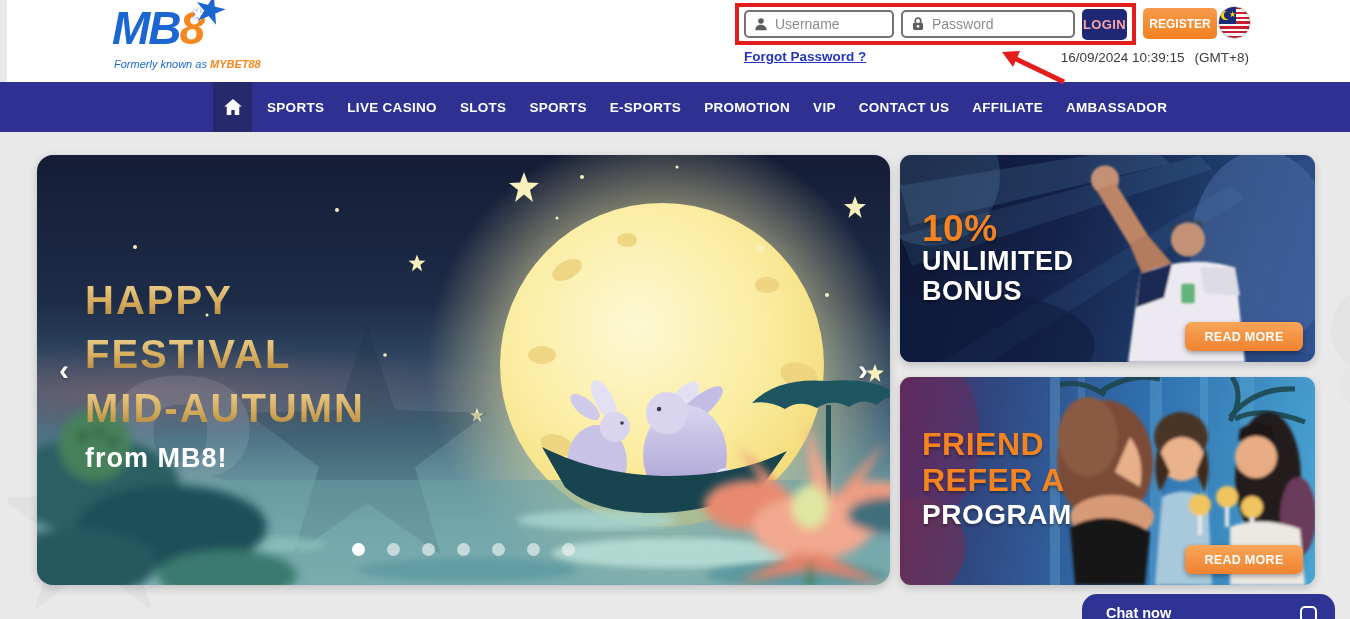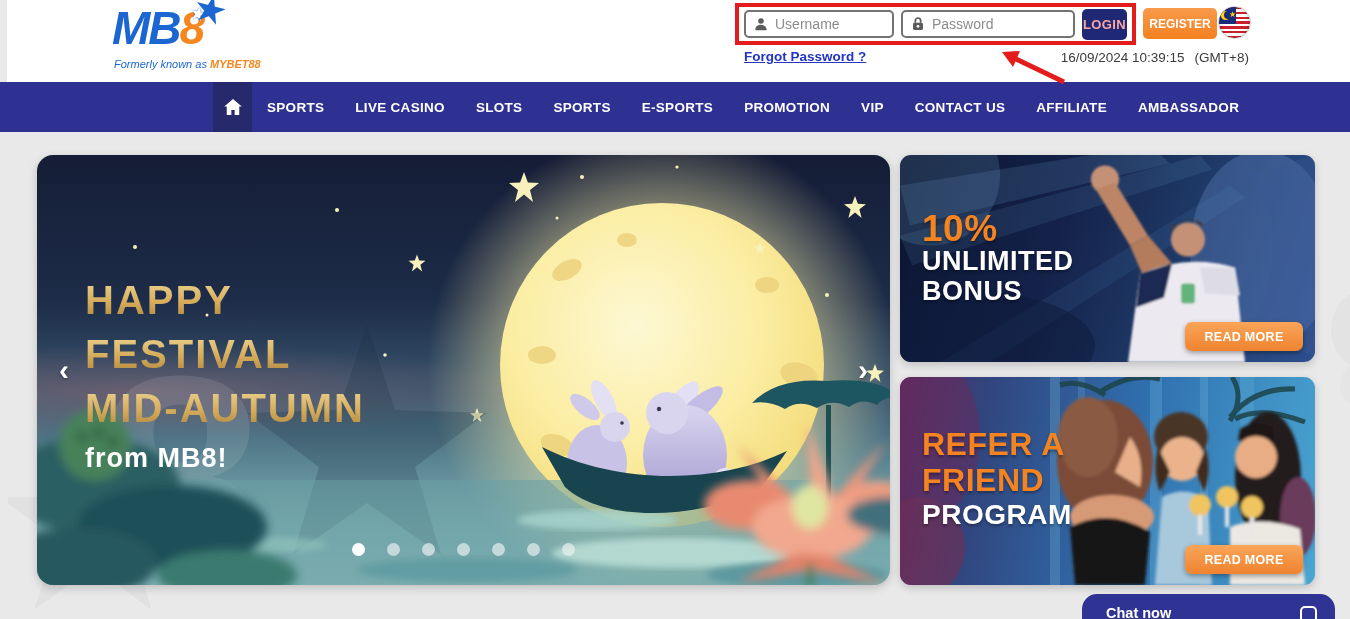--- a/index.html
+++ b/index.html
@@ -37,21 +37,21 @@
 
   .forgot-link { position:absolute; left:737px; top:49px; font-size:13.5px; color:#2334c0; font-weight:600; text-decoration:underline; cursor:pointer; }
   .datetime { position:absolute; right:108px; top:50px; font-size:13.5px; color:#3c3c3c; }
   .datetime .tz { margin-left:10px; }
 
   .annotation-arrow { position:absolute; left:985px; top:48px; width:90px; height:42px; z-index:31; pointer-events:none; }
 
   
   .nav { position:absolute; left:0; top:82px; width:1350px; height:50px; background:#2e3192; display:flex; align-items:center; }
   .nav-home { width:39px; height:50px; margin-left:213px; background:#262a6d; display:flex; align-items:center; justify-content:center; cursor:pointer; flex:0 0 auto; }
-  .nav-items { display:flex; align-items:center; gap:31px; padding-left:15px; }
+  .nav-items { display:flex; align-items:center; gap:23px; padding-left:15px; }
   .nav-item { color:#fff; font-weight:700; font-size:13.5px; letter-spacing:0.3px; cursor:pointer; white-space:nowrap; }
 
   
   .carousel { position:absolute; left:37px; top:155px; width:853px; height:430px; border-radius:16px; overflow:hidden; background:linear-gradient(180deg,#151d36 0%,#1d2c48 34%,#3a5770 56%,#5d8794 72%,#7dacb0 86%,#8fbcba 100%); box-shadow:0 3px 10px rgba(0,0,0,0.18); }
   .carousel-rose { position:absolute; left:0; top:44%; width:60%; height:22%; background:radial-gradient(ellipse at 20% 50%, rgba(170,110,115,0.42), transparent 70%); pointer-events:none; }
   .carousel-art { position:absolute; left:0; top:0; width:853px; height:430px; }
   .carousel-title { position:absolute; left:48px; top:118px; z-index:5; }
   .gold-line { font-size:40px; font-weight:800; letter-spacing:2px; line-height:1.35; color:#d3a75a; white-space:nowrap; }
   @supports (-webkit-background-clip:text) {
     .gold-line { background:linear-gradient(180deg,#eed898 8%,#d6ab5a 55%,#a37d38 96%); -webkit-background-clip:text; -webkit-text-fill-color:transparent; }
@@ -374,22 +374,22 @@
         <path d="M330 150 Q362 138 400 152 L405 208 L330 208 Z" fill="#ece8e2"></path>
         <circle cx="300" cy="128" r="11" fill="#f0c45e"></circle>
           <rect x="298" y="138" width="4" height="20" fill="#e8e8e8"></rect>
         <circle cx="327" cy="120" r="11" fill="#f0c45e"></circle>
           <rect x="325" y="130" width="4" height="20" fill="#e8e8e8"></rect>
         <circle cx="352" cy="130" r="11" fill="#f0c45e"></circle>
           <rect x="350" y="140" width="4" height="18" fill="#e8e8e8"></rect>
       </g>
     </svg>
     <div class="promo-text">
+      <div class="promo-line-accent shadowed">FRIEND</div>
       <div class="promo-line-accent shadowed">REFER A</div>
-      <div class="promo-line-accent shadowed">FRIEND</div>
       <div class="promo-line-white shadowed">PROGRAM</div>
     </div>
     <button class="btn-readmore">READ MORE</button>
   </div>
 
   <div class="chat-bar">
     <span class="chat-label">Chat now</span>
     <span class="chat-icon"></span>
   </div>
 

